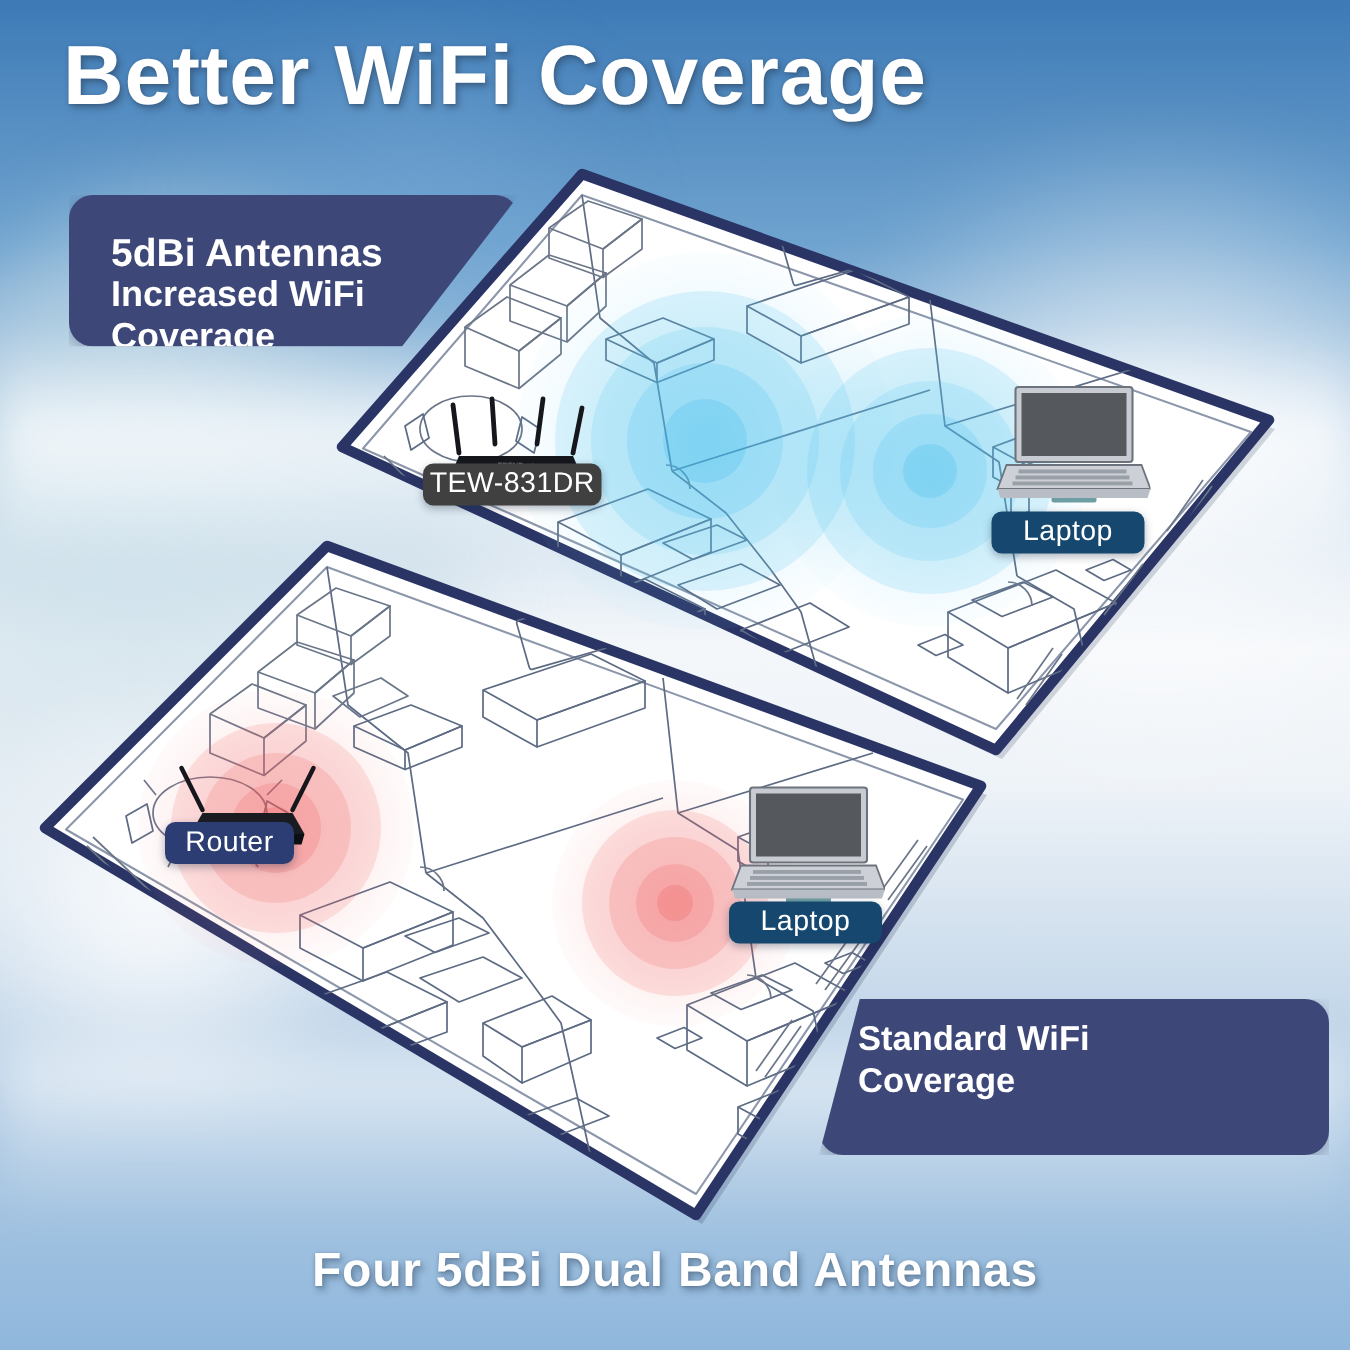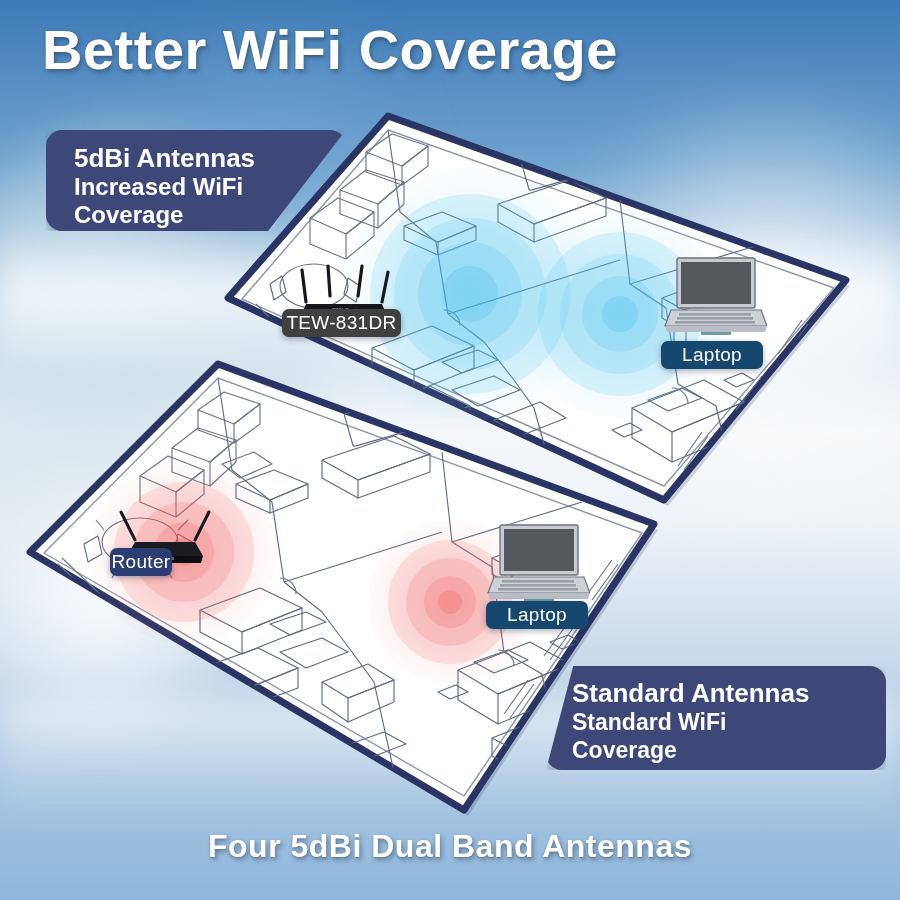--- a/index.html
+++ b/index.html
@@ -47,21 +47,21 @@
     position:absolute;color:#fff;box-sizing:border-box;
     background:#3d4878;
     box-shadow:0 3px 10px rgba(25,35,70,.30);
   }
   .callout .c-title{font-weight:bold;display:block;}
   .callout .c-sub{display:block;font-weight:bold;}
 
   #callout-top{
     left:46px;top:130px;width:300px;height:101px;
     border-radius:16px 0 0 16px;
-    padding:13px 0 0 28px;
+    padding:23px 0 0 28px;
     clip-path:polygon(0 0, 100% 0, 74% 100%, 0 100%);
     border-radius:16px;
   }
   #callout-top .c-title{font-size:26px;line-height:30px;}
   #callout-top .c-sub{font-size:24px;line-height:28px;}
 
   #callout-bottom{
     left:546px;top:666px;width:340px;height:104px;
     padding:12px 0 0 26px;
     clip-path:polygon(8% 0, 100% 0, 100% 100%, 0 100%);
@@ -72,21 +72,21 @@
 
   
   .pill{
     position:absolute;color:#fff;border-radius:7px;
     display:flex;align-items:center;justify-content:center;
     font-size:19px;letter-spacing:.3px;white-space:nowrap;
     box-shadow:0 2px 6px rgba(20,35,60,.35);
   }
   #pill-router-top{left:282px;top:309px;width:119px;height:28px;background:#404040;}
   #pill-laptop-top{left:661px;top:341px;width:102px;height:28px;background:#16486f;}
-  #pill-router-bottom{left:110px;top:548px;width:62px;height:28px;background:#2b3d72;}
+  #pill-router-bottom{left:110px;top:548px;width:86px;height:28px;background:#2b3d72;}
   #pill-laptop-bottom{left:486px;top:601px;width:102px;height:28px;background:#16486f;}
 
   
   .plan{position:absolute;}
   #plan-top{left:222px;top:108px;}
   #plan-bottom{left:22px;top:352px;}
 
   
   .device{position:absolute;}
   #router-top{left:292px;top:262px;}
@@ -401,20 +401,19 @@
   <div class="pill" id="pill-router-bottom">Router</div>
   <div class="pill" id="pill-laptop-bottom">Laptop</div>
 
   <div class="callout" id="callout-top">
     <span class="c-title">5dBi Antennas</span>
     <span class="c-sub">Increased WiFi</span>
     <span class="c-sub">Coverage</span>
   </div>
 
   <div class="callout" id="callout-bottom">
-    <span class="c-title">Standard Antennas</span>
     <span class="c-sub">Standard WiFi</span>
     <span class="c-sub">Coverage</span>
   </div>
 
   <div class="headline" id="headline-bottom">Four 5dBi Dual Band Antennas</div>
 
 </div>
 
 </body></html>

